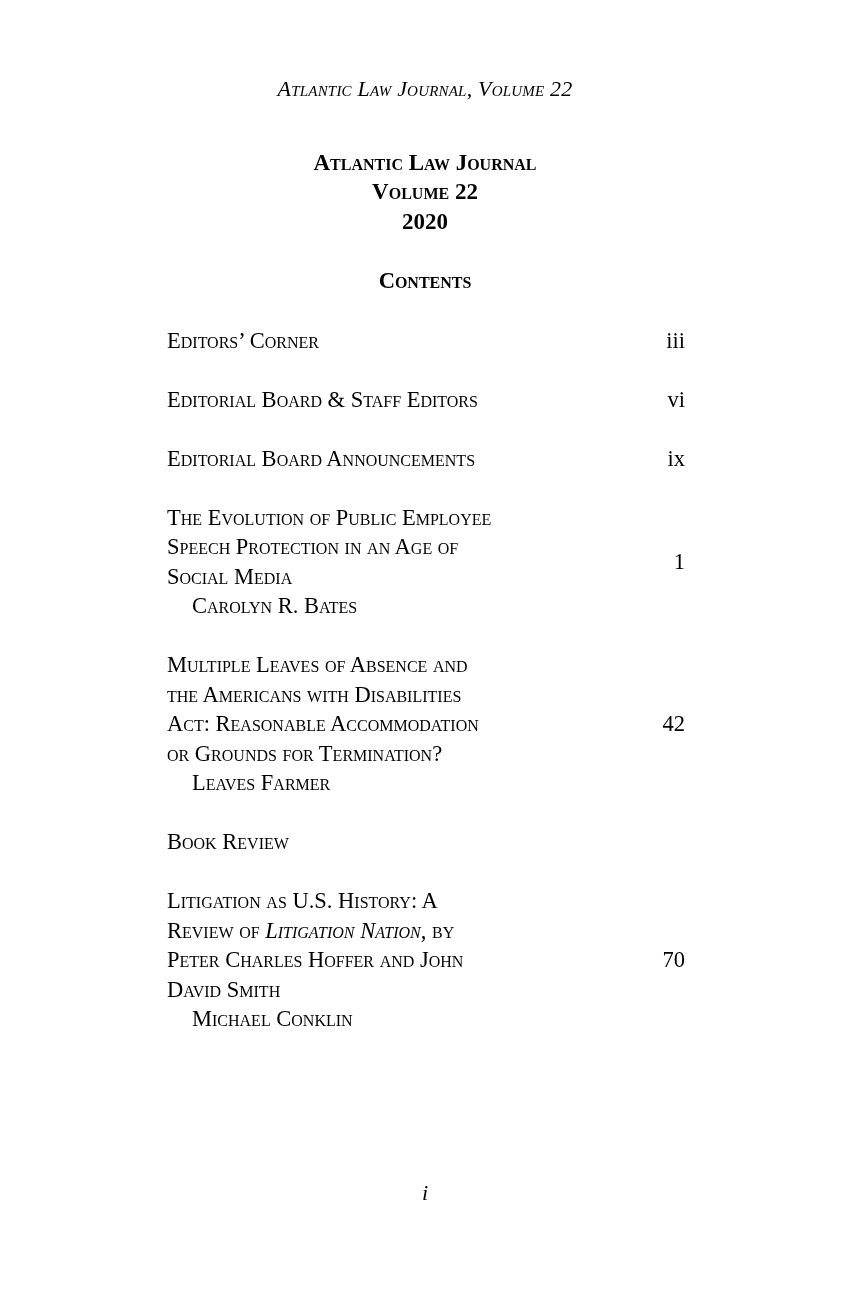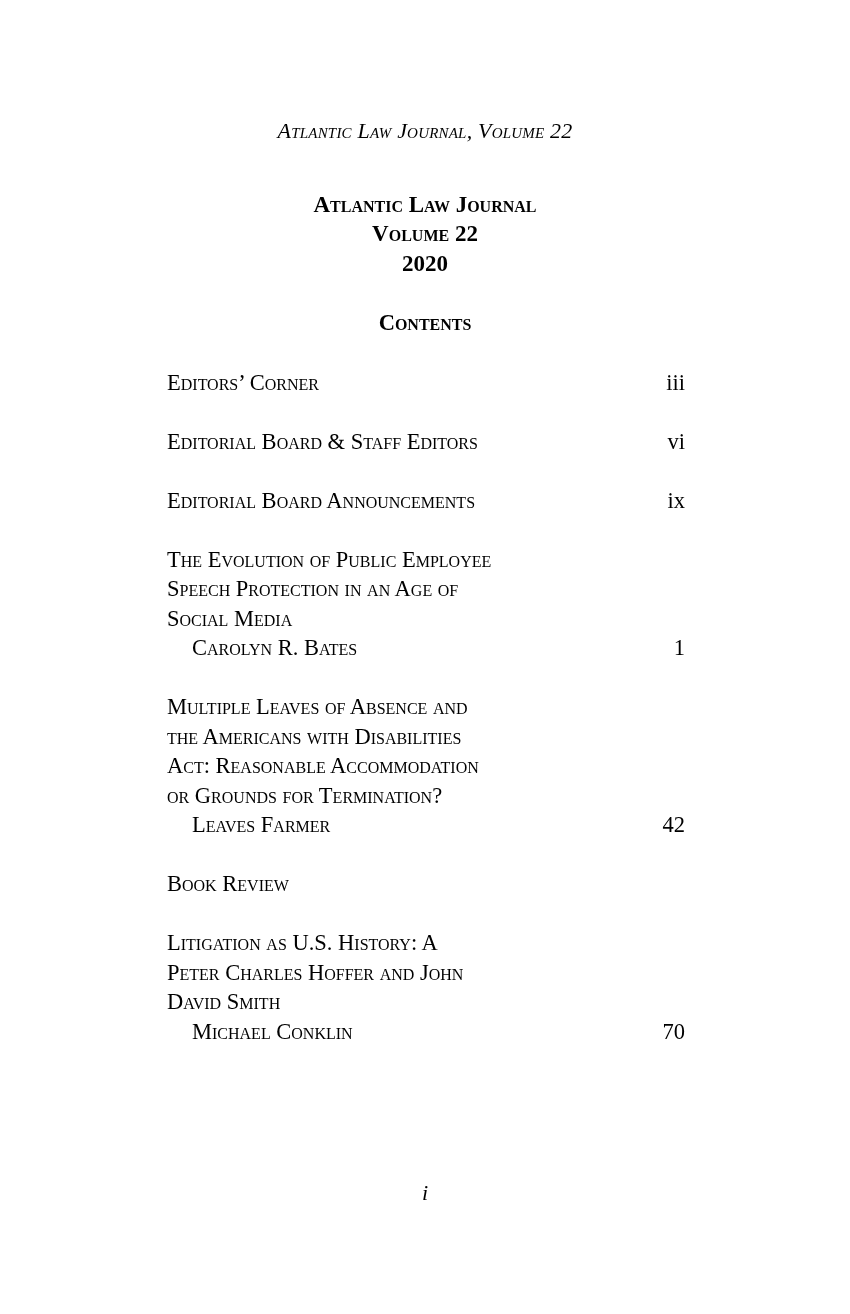--- a/index.html
+++ b/index.html
@@ -8,21 +8,21 @@
 
   .page {
     position: relative;
     width: 850px;
     height: 1314px;
     background: #ffffff;
     color: #000000;
     font-family: "Liberation Serif", "DejaVu Serif", serif;
     font-size: 22.5px;
     line-height: 29.5px;
-    padding-top: 116px;
+    padding-top: 74px;
     overflow: hidden;
   }
 
   .running-header {
     text-align: center;
     font-style: italic;
     font-variant: small-caps;
     font-size: 22px;
     letter-spacing: 0.2px;
   }
@@ -43,21 +43,21 @@
   }
 
   .toc {
     margin-top: 30px;
     margin-left: 167px;
     width: 518px;
   }
 
   .toc-row {
     display: flex;
-    align-items: flex-end;
+    align-items: center;
     margin-top: 29.5px;
   }
   .toc-row:first-child { margin-top: 0; }
 
   .toc-title { flex: 1; }
 
   .toc-line {
     font-variant: small-caps;
     white-space: nowrap;
   }
@@ -143,20 +143,21 @@
 
     <div class="toc-row">
       <div class="toc-title">
         <div class="toc-line">Book Review</div>
       </div>
     </div>
 
     <div class="toc-row">
       <div class="toc-title">
         <div class="toc-line">Litigation as U.S. History: A</div>
+        <div class="toc-line"><span>Review of </span><span class="it">Litigation Nation</span><span>, by</span></div>
         <div class="toc-line">Peter Charles Hoffer and John</div>
         <div class="toc-line">David Smith</div>
         <div class="toc-line author">Michael Conklin</div>
       </div>
       <div class="toc-page">70</div>
     </div>
 
   </div>
 
   <div class="footer-folio">i</div>

